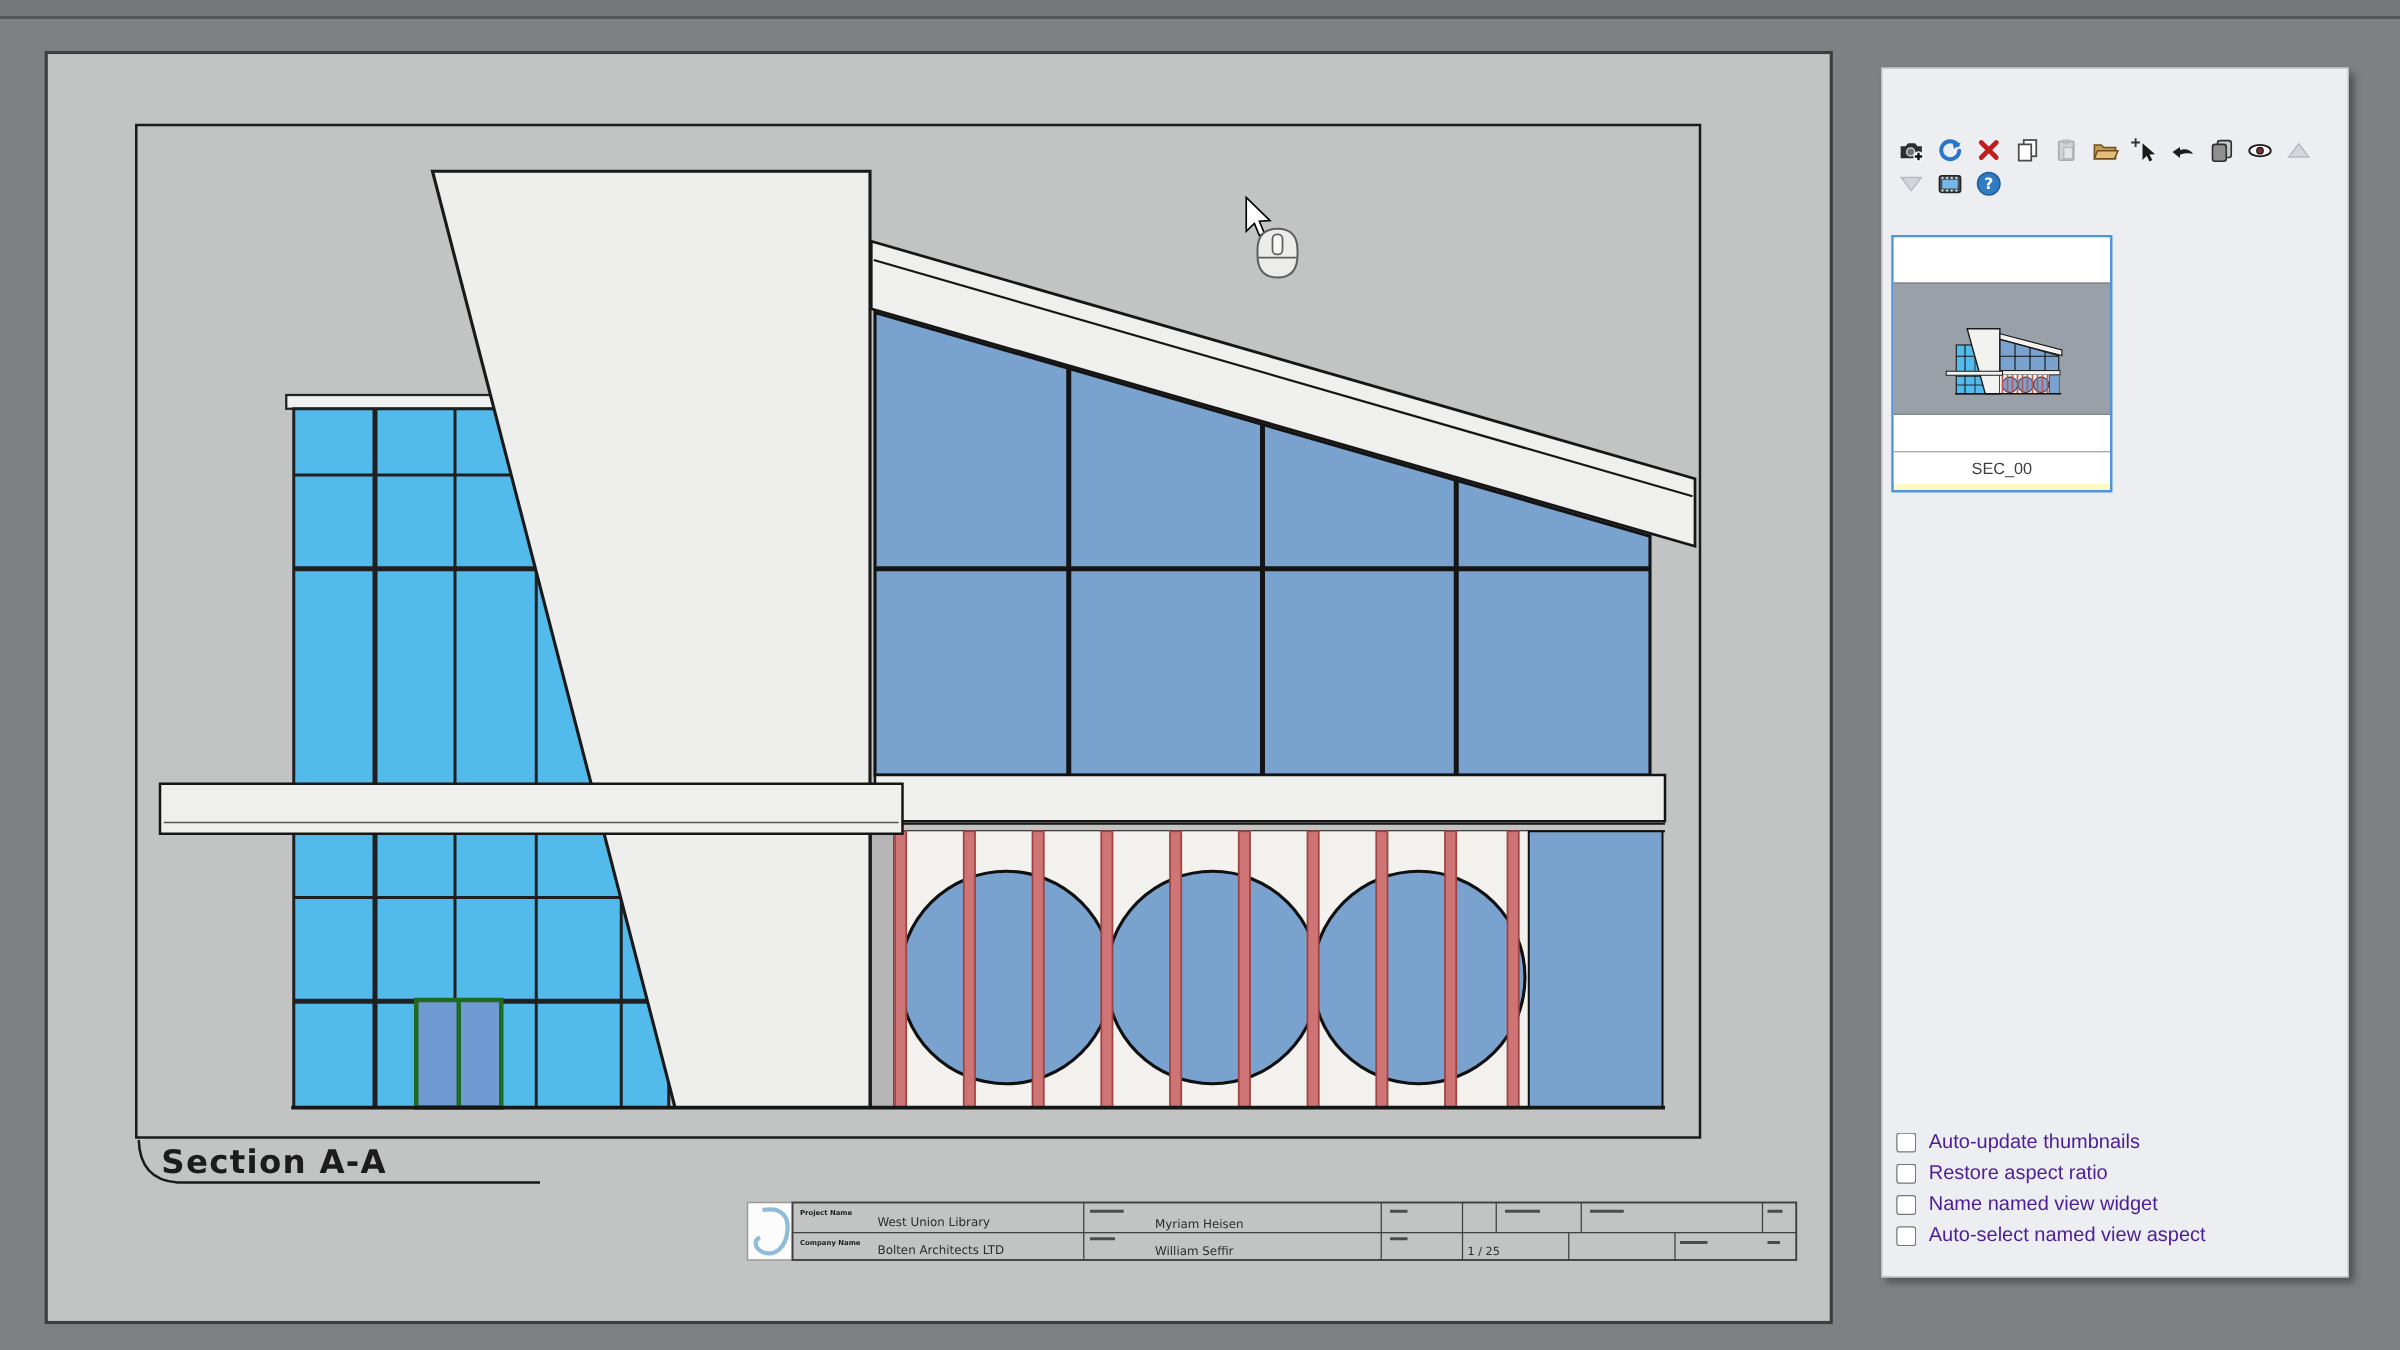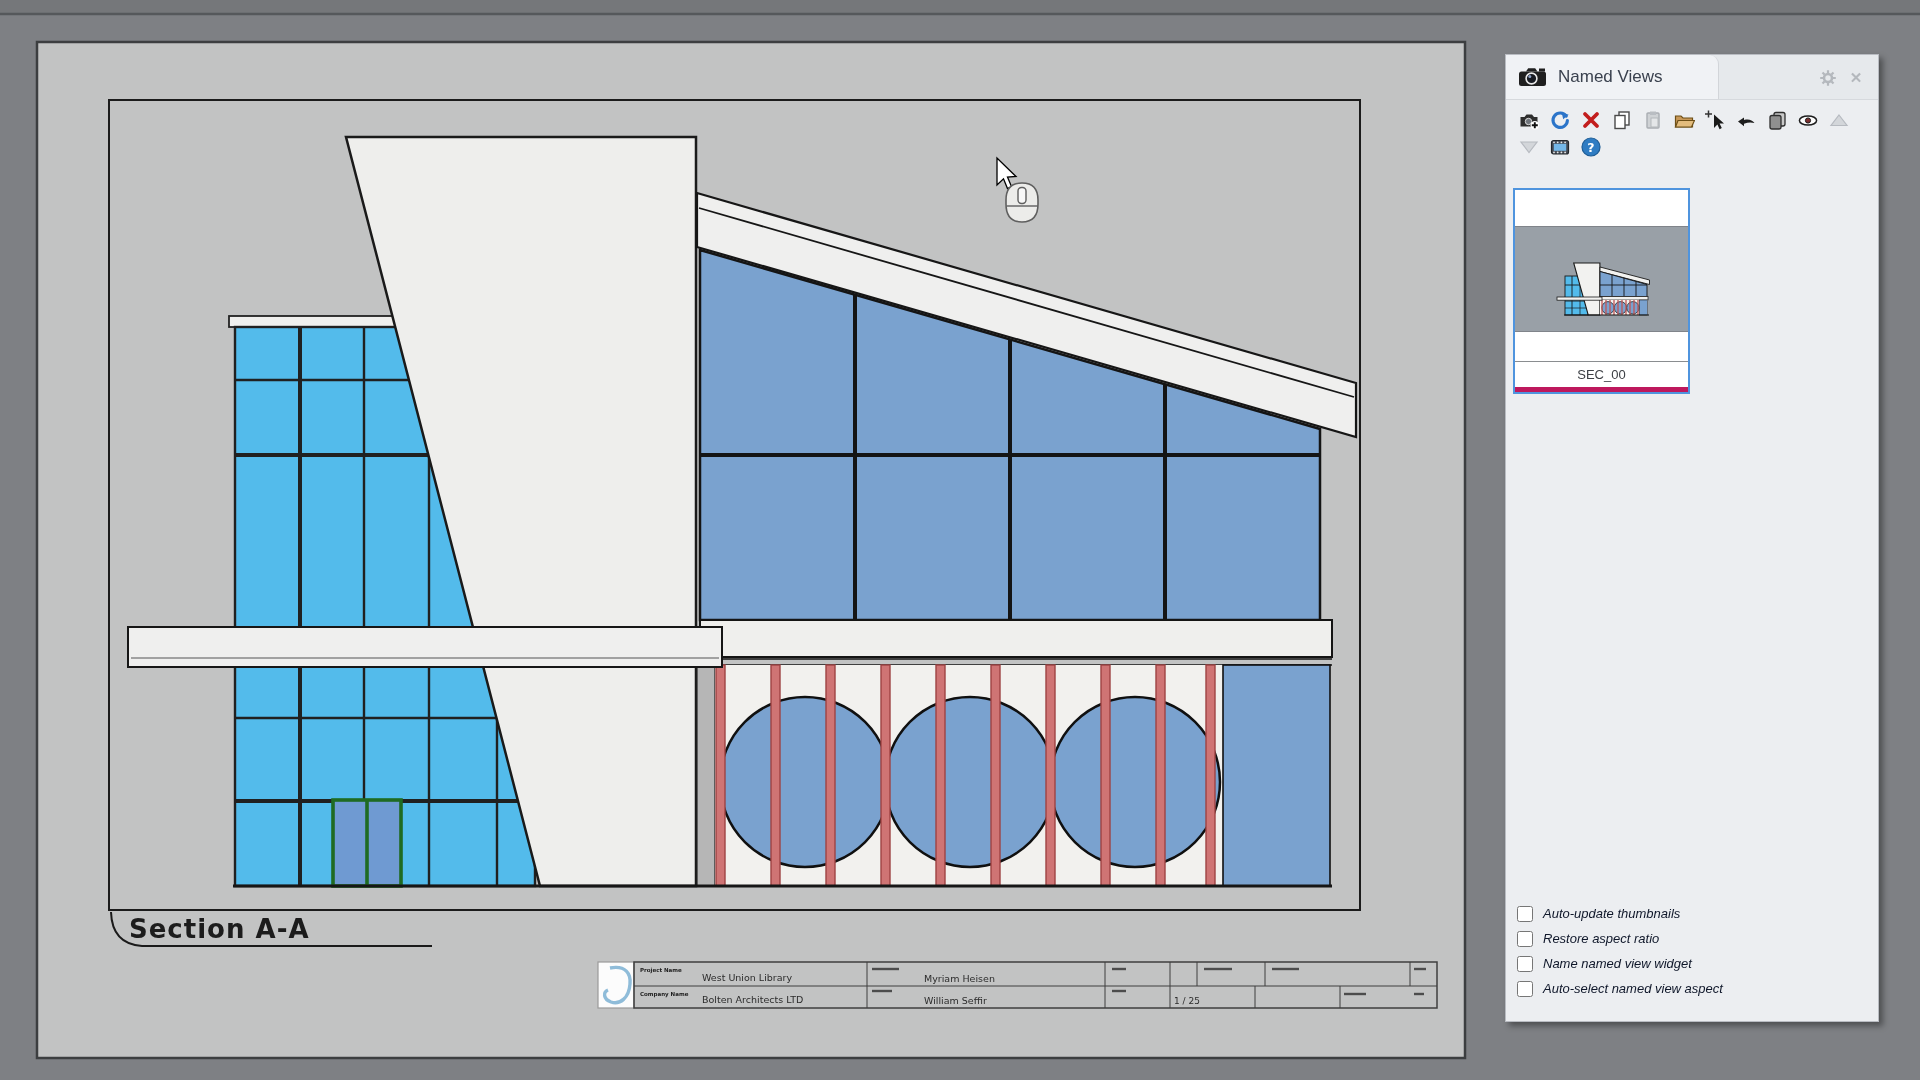--- a/index.html
+++ b/index.html
@@ -15,32 +15,32 @@
   .panel-tab{position:absolute;left:0;top:0;width:212px;height:44px;background:#f0f2f5;
              border-right:1px solid #d2d5d9;border-top-right-radius:9px;}
   .panel-title{position:absolute;left:52px;top:0;line-height:44px;font-size:17px;color:#3a414e;}
   .cam-big{position:absolute;left:12px;top:10px;}
   .hdr-btn{position:absolute;top:13px;width:20px;height:20px;display:flex;align-items:center;
            justify-content:center;cursor:default;}
   .hdr-gear{right:40px;}
   .hdr-close{right:12px;font-size:15px;font-weight:bold;color:#b4b8bd;line-height:20px;}
   .toolbar{position:absolute;left:7px;top:51px;width:352px;display:flex;flex-wrap:wrap;}
   .tool{width:31px;height:27px;display:flex;align-items:center;justify-content:center;}
-  .thumb-card{position:absolute;left:7px;top:133px;width:177px;height:206px;background:#be185d;
+  .thumb-card{position:absolute;left:7px;top:133px;width:177px;height:206px;background:#fef9c3;
               border:2px solid #4f94de;box-sizing:border-box;text-align:right;}
   .thumb-top{height:36px;background:#fff;}
   .thumb-img{height:104px;background:#99a0a7;border-top:1px solid #80848a;
              border-bottom:1px solid #80848a;position:relative;}
   .thumb-mid{height:29px;background:#fff;border-bottom:1px solid #8a8d90;}
   .thumb-label{height:25px;display:flex;align-items:center;justify-content:center;
                font-size:13px;color:#3c3f44;background:#fff;}
   .options{position:absolute;left:11px;top:846px;display:flex;flex-direction:column;}
   .opt-row{display:flex;align-items:center;height:25px;}
   .opt-row input{width:16px;height:16px;margin:0 10px 0 0;accent-color:#fff;}
-  .opt-row span{font-size:13px;color:#0f172a;font-style:italic;}
+  .opt-row span{font-size:16px;color:#4c1d95;}
   .cursor-layer{position:absolute;left:0;top:0;pointer-events:none;}
 </style>
 </head>
 <body>
 
 <div id="stage">
 
 <svg id="scene" width="1920" height="1080" viewBox="0 0 1920 1080">
 
   <rect x="0" y="0" width="1920" height="1080" fill="#7e8084"></rect>
@@ -155,40 +155,20 @@
     <text x="702" y="981" font-size="9.5" fill="#2c2c2c">West Union Library</text>
     <text x="640" y="996" font-size="5.5" font-weight="700" fill="#1d1d1d">Company Name</text>
     <text x="702" y="1003" font-size="9.5" fill="#2c2c2c">Bolten Architects LTD</text>
     <text x="924" y="982" font-size="9.5" fill="#2c2c2c">Myriam Heisen</text>
     <text x="924" y="1004" font-size="9.5" fill="#2c2c2c">William Seffir</text>
     <text x="1174" y="1004" font-size="9" fill="#2c2c2c">1 / 25</text>
   </g>
 </svg>
 
 <div class="panel">
-  <div class="panel-header">
-    <div class="panel-tab"></div>
-    <svg class="cam-big" width="30" height="24" viewBox="0 0 30 24">
-      <rect x="1" y="6.5" width="27" height="14.5" rx="2.5" fill="#1f1f1f"></rect>
-      <path d="M8,6.5 l2.2,-3.2 h7 l2.2,3.2 z" fill="#1f1f1f"></path>
-      <rect x="21" y="3.5" width="6" height="3" fill="#1f1f1f"></rect>
-      <circle cx="13.5" cy="13.5" r="5.4" fill="#181b22" stroke="#e9e9e9" stroke-width="1.6"></circle>
-      <circle cx="11.8" cy="11.6" r="1.5" fill="#8fa3c8"></circle>
-    </svg>
-    <span class="panel-title">Named Views</span>
-    <span class="hdr-btn hdr-gear">
-      <svg width="18" height="18" viewBox="0 0 18 18">
-        <circle cx="9" cy="9" r="4" fill="none" stroke="#b4b8bd" stroke-width="2.6"></circle>
-        <path d="M9,1.2 V4 M9,14 V16.8 M1.2,9 H4 M14,9 H16.8 M3.5,3.5 L5.5,5.5 M12.5,12.5 L14.5,14.5 M14.5,3.5 L12.5,5.5 M5.5,12.5 L3.5,14.5" stroke="#b4b8bd" stroke-width="2.2"></path>
-      </svg>
-    </span>
-    <span class="hdr-btn hdr-close">
-      <span>✕</span>
-    </span>
-  </div>
 
   <div class="toolbar">
     <span class="tool">
       <svg width="22" height="22" viewBox="0 0 22 22">
         <path d="M2.5,8 h4 l2,-2.4 h5.5 l2,2.4 h3.5 v9.5 H2.5 z" fill="#2e2e2e"></path>
         <circle cx="10.5" cy="12.5" r="3.2" fill="#70757c" stroke="#ddd" stroke-width="1"></circle>
         <circle cx="16.8" cy="16.2" r="4.2" fill="#fff"></circle>
         <path d="M16.8,13.2 v6 M13.8,16.2 h6" stroke="#111" stroke-width="1.9"></path>
       </svg>
     </span>

